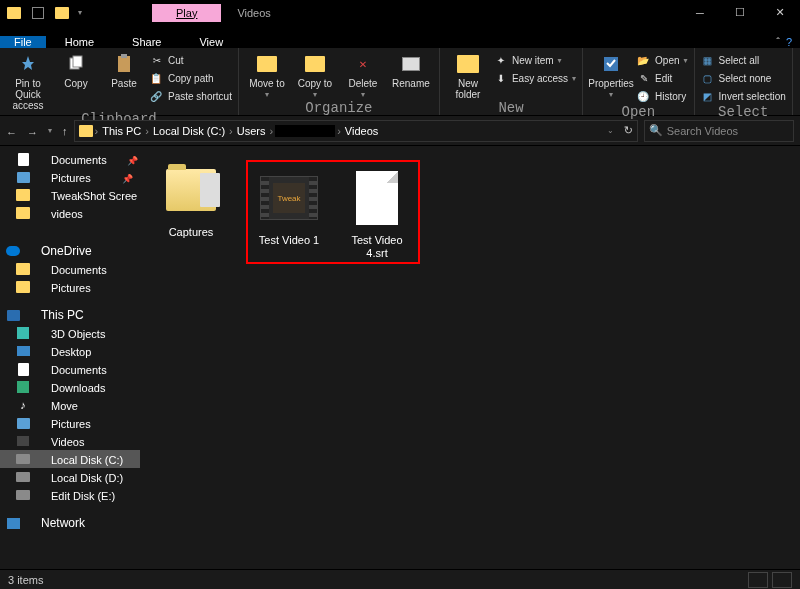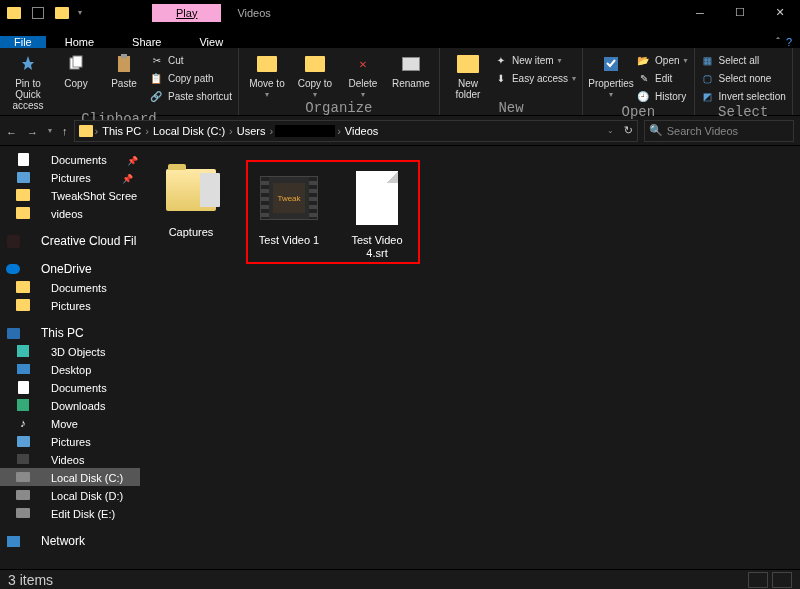--- a/index.html
+++ b/index.html
@@ -46,21 +46,21 @@
 .file-item .label { color: #fff; font-size: 11px; text-align: center; line-height: 1.2; }
 .highlight-box { border: 2.5px solid #f00; padding: 6px 4px 2px; display: flex; gap: 14px; }
 .folder-icon { width: 50px; height: 42px; background: linear-gradient(#ffe9a6, #e6c968); border-radius: 2px; position: relative; }
 .folder-icon::before { content: ""; position: absolute; top: -5px; left: 2px; width: 18px; height: 6px; background: #e0c564; border-radius: 2px 2px 0 0; }
 .video-thumb { width: 58px; height: 44px; background: #2b2b2b; border: 1px solid #444; position: relative; }
 .video-thumb::before, .video-thumb::after { content: ""; position: absolute; top: 0; bottom: 0; width: 8px; background: repeating-linear-gradient(#222 0 4px, #444 4px 8px); }
 .video-thumb::before { left: 0; } .video-thumb::after { right: 0; }
 .video-thumb .vcenter { position: absolute; left: 12px; right: 12px; top: 6px; bottom: 6px; background: #3a3228; display: flex; align-items: center; justify-content: center; font-size: 8px; color: #e7a43a; }
 .doc-thumb { width: 42px; height: 54px; background: #fff; position: relative; }
 .doc-thumb::after { content: ""; position: absolute; top: 0; right: 0; width: 12px; height: 12px; background: linear-gradient(135deg, #fff 50%, #ccc 50%); }
-.status-bar { height: 20px; background: #1a1a1a; border-top: 1px solid #000; display: flex; align-items: center; padding: 0 8px; color: #ccc; font-size: 14px; }
+.status-bar { height: 20px; background: #1a1a1a; border-top: 1px solid #000; display: flex; align-items: center; padding: 0 8px; color: #ccc; font-size: 11px; }
 .status-bar .right { margin-left: auto; display: flex; gap: 4px; }
 .view-btn { width: 20px; height: 16px; border: 1px solid #444; }
 svg { display: block; }
 .ico-folder-y { width: 14px; height: 12px; background: #ffd666; border-radius: 1px; }
 .ico-doc { width: 11px; height: 13px; background: #fff; border-radius: 1px; }
 .ico-pic { width: 13px; height: 11px; background: #5aa0d6; border-radius: 1px; }
 .ico-drive { width: 14px; height: 10px; background: #8a8a8a; border-radius: 1px; }
 .ico-pc { width: 13px; height: 11px; background: #2a6db0; border-radius: 1px; }
 .ico-cloud { width: 14px; height: 10px; background: #0078d4; border-radius: 5px; }
 .ico-cc { width: 13px; height: 13px; background: #2b1d1d; border-radius: 2px; }
@@ -312,26 +312,20 @@
         </span>
         <span>TweakShot Scree</span>
       </div>
     <div class="nav-item">
         <span class="nav-icon">
           <div class="ico-folder-y"></div>
         </span>
         <span>videos</span>
       </div>
     <div class="nav-sep"></div>
-    <div class="nav-item top">
-        <span class="nav-icon">
-          <div class="ico-cc"></div>
-        </span>
-        <span>Creative Cloud Fil</span>
-      </div>
     <div class="nav-sep"></div>
     <div class="nav-item top">
         <span class="nav-icon">
           <div class="ico-cloud"></div>
         </span>
         <span>OneDrive</span>
       </div>
     <div class="nav-item">
         <span class="nav-icon">
           <div class="ico-folder-y"></div>

